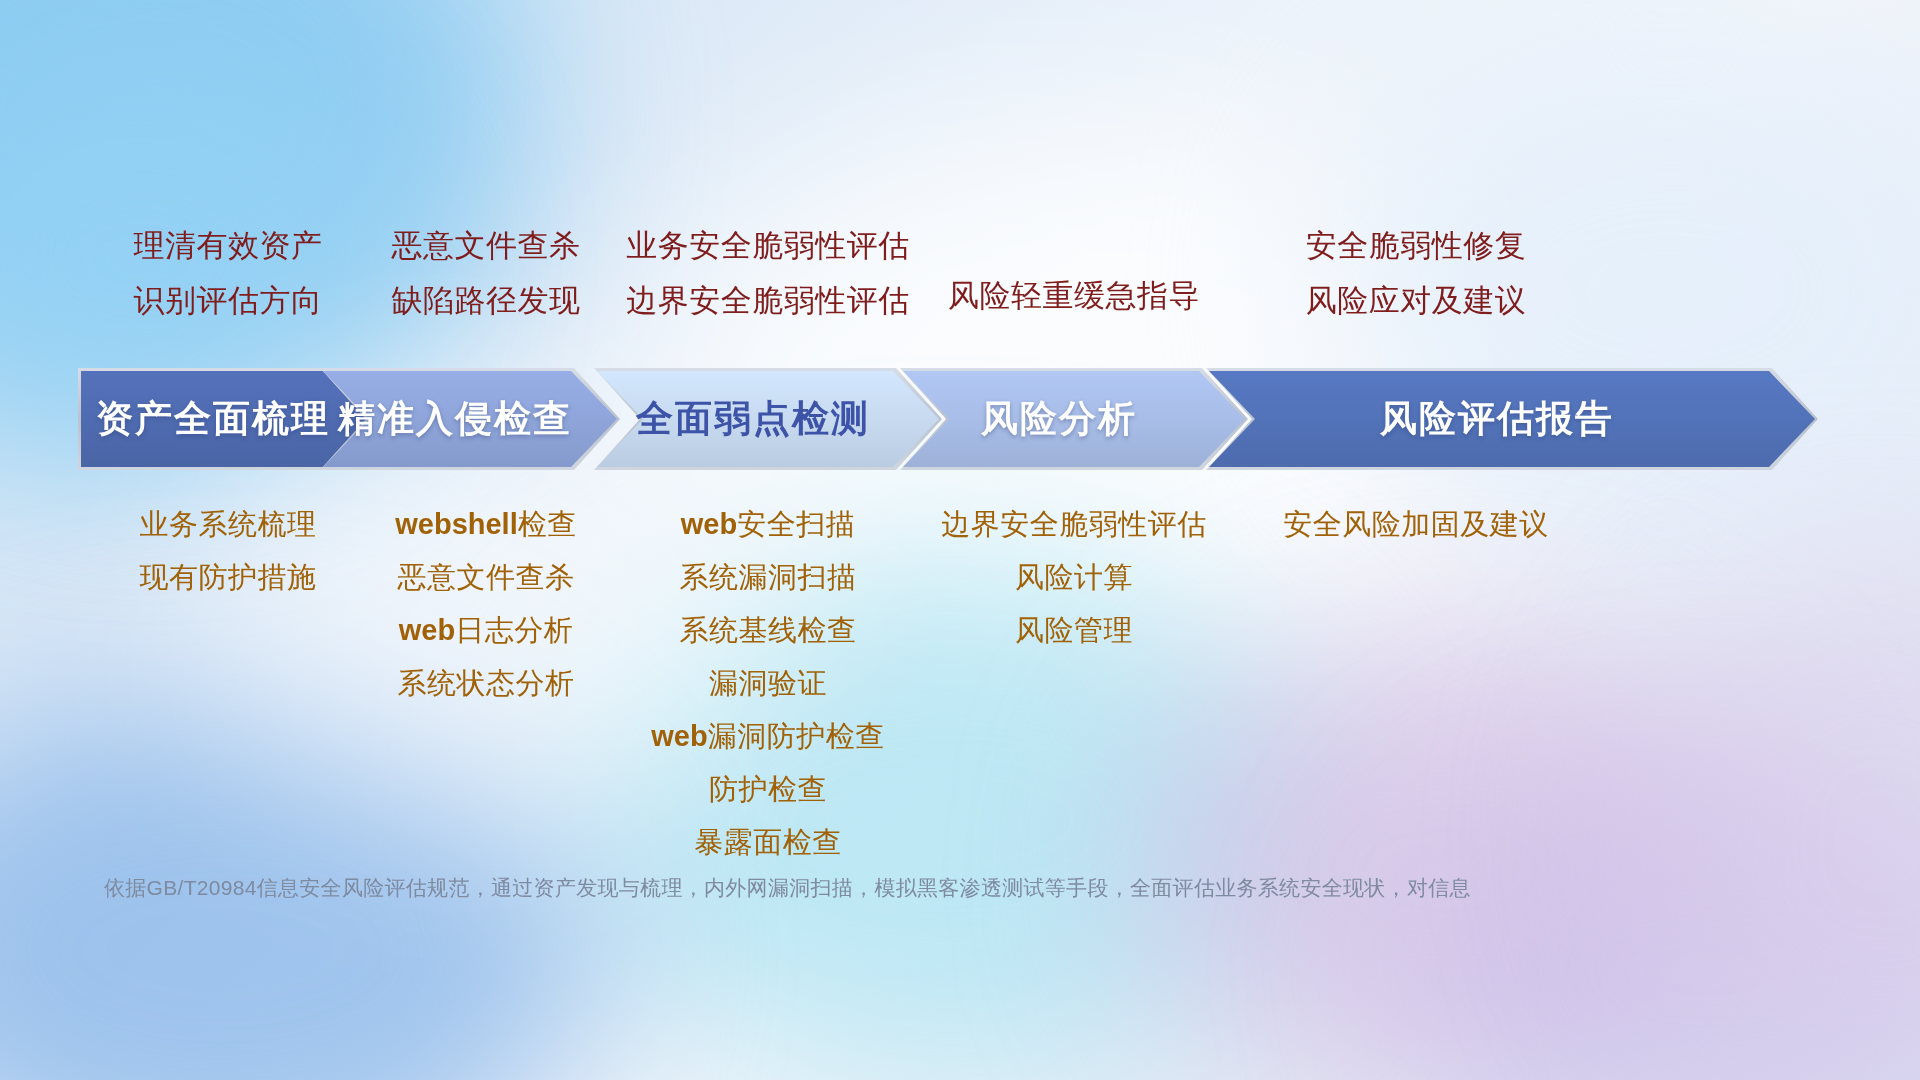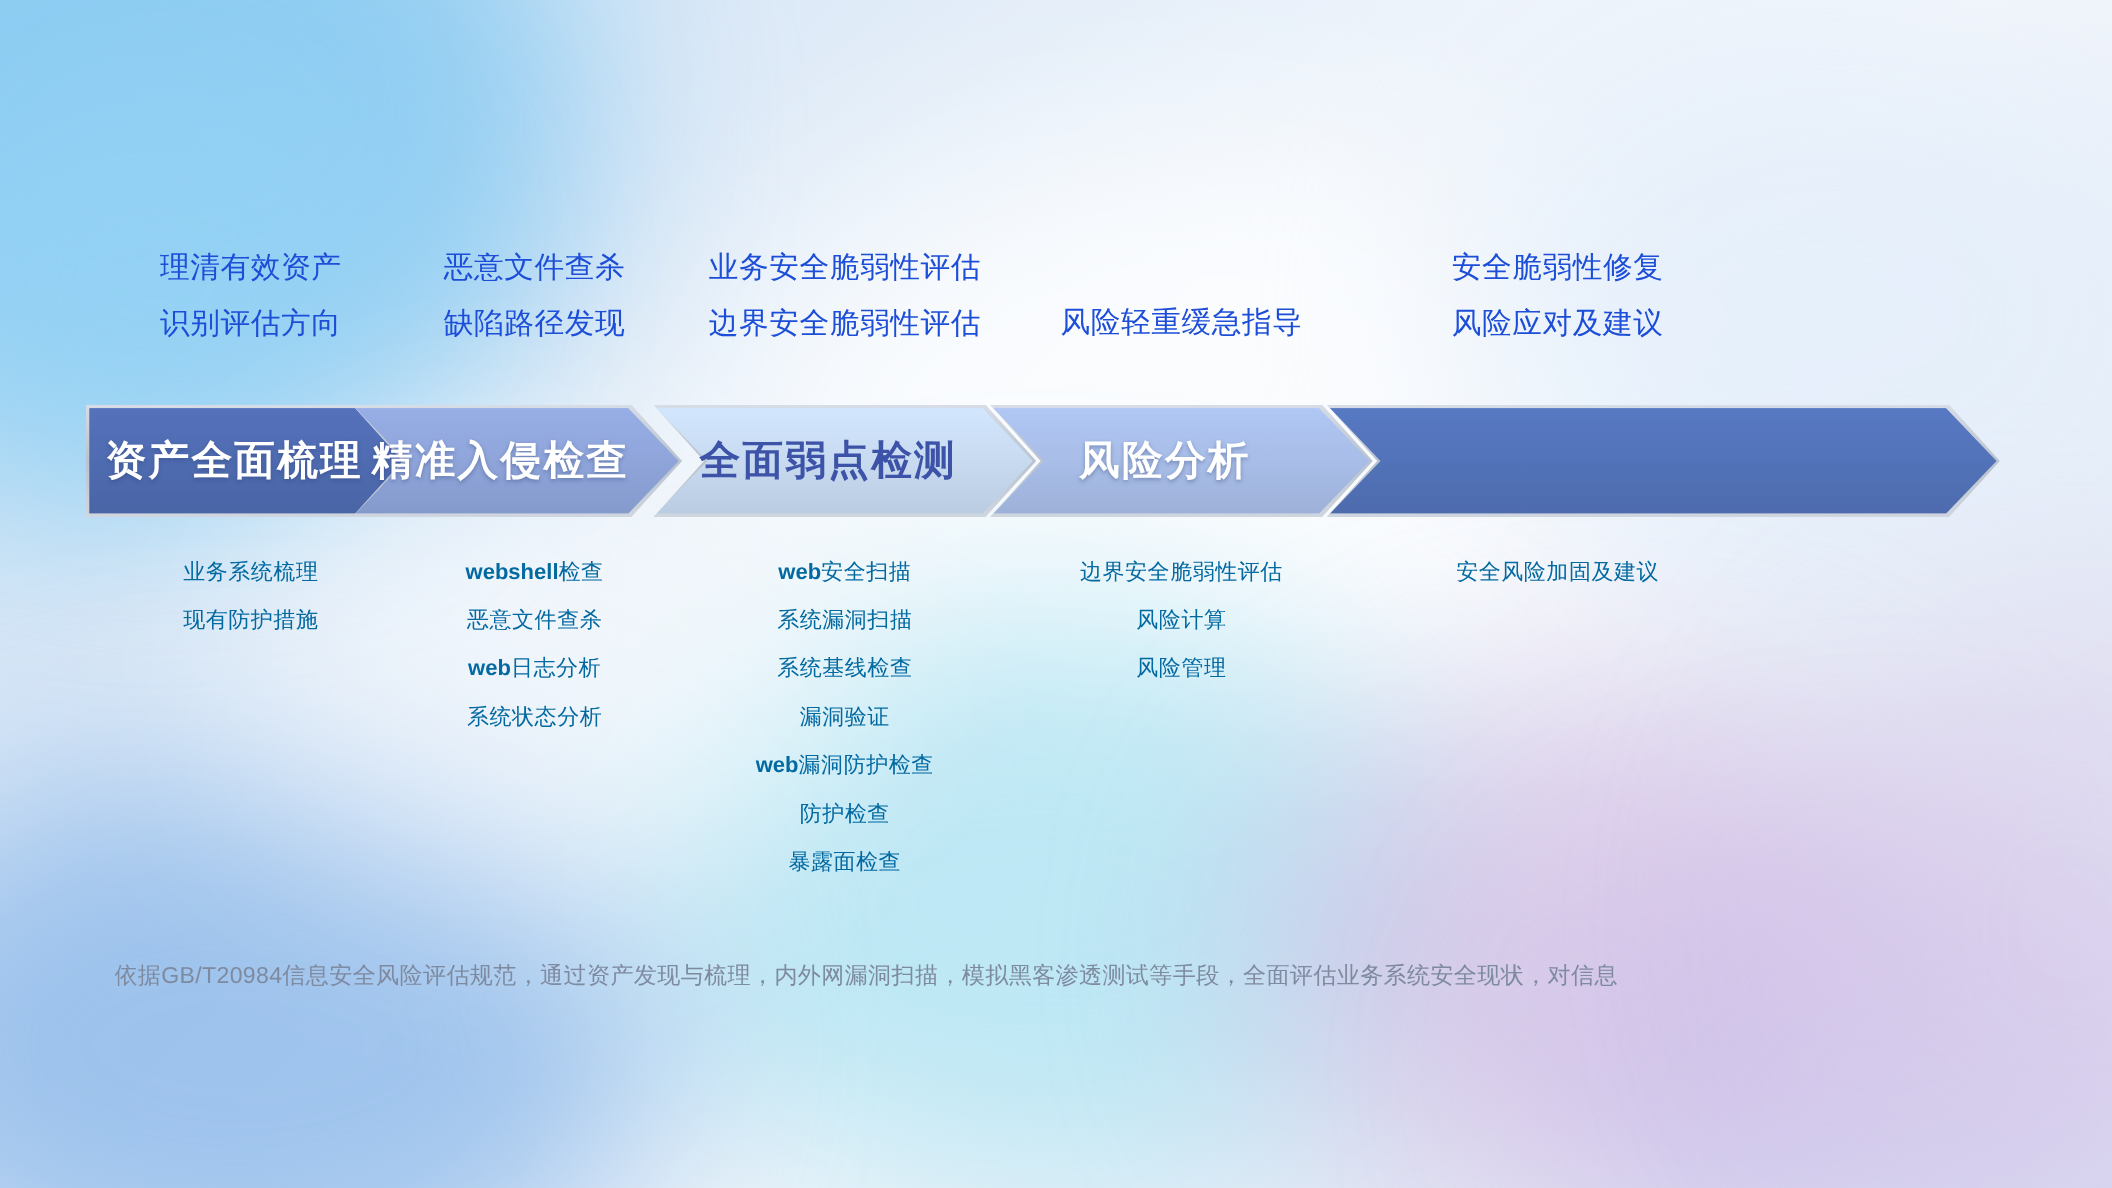--- a/index.html
+++ b/index.html
@@ -19,27 +19,27 @@
   
   #stage{position:absolute;inset:0;z-index:2;}
 
   
   .colrow{position:absolute;left:0;width:1920px;display:flex;}
   .col{display:flex;flex-direction:column;align-items:center;}
 
   .toplabels{top:230px;height:130px;align-items:flex-start;}
   .toplabels .col{justify-content:flex-start;}
   .tl-line{
-    font-size:27px;color:#1d4ed8;line-height:1;
+    font-size:31px;color:#7f1d1d;line-height:1;
     margin-bottom:24px;white-space:nowrap;letter-spacing:.5px;
   }
 
   .botlists{top:510px;}
   .bl-line{
-    font-size:20px;color:#0369a1;line-height:1;
+    font-size:29px;color:#a16207;line-height:1;
     margin-bottom:24px;white-space:nowrap;letter-spacing:.5px;
   }
   .bl-line .en{font-weight:bold;letter-spacing:0;}
 
   
   #chevrons{position:absolute;left:0;top:368px;width:1920px;height:102px;}
   .chev{
     position:absolute;top:0;height:102px;
     display:flex;align-items:center;
     box-sizing:border-box;
@@ -136,20 +136,21 @@
         <div class="lbl" style="color: rgb(61, 83, 168);">全面弱点检测</div>
       </div>
       <div class="chev notch" style="left: 900px; width: 348px;">
         <div class="edge"></div>
         <div class="inner" style="inset: 3px; background: linear-gradient(rgb(177, 199, 244) 0%, rgb(167, 188, 230) 55%, rgb(157, 177, 216) 100%);"></div>
         <div class="lbl shadow" style="color: rgb(255, 255, 255);">风险分析</div>
       </div>
       <div class="chev notch" style="left: 1206px; width: 612px;">
         <div class="edge"></div>
         <div class="inner" style="inset: 3px; background: linear-gradient(rgb(87, 121, 195) 0%, rgb(82, 114, 184) 55%, rgb(77, 107, 173) 100%);"></div>
+        <div class="lbl shadow" style="color: rgb(255, 255, 255);">风险评估报告</div>
       </div>
     </div>
 
   <div class="colrow botlists">
       <div class="col" style="position: absolute; left: -32px; width: 520px; top: 0px;">
         <div class="bl-line"><span>业务系统梳理</span></div>
         <div class="bl-line"><span>现有防护措施</span></div>
       </div>
       <div class="col" style="position: absolute; left: 226px; width: 520px; top: 0px;">
         <div class="bl-line"><span class="en">webshell</span><span>检查</span></div>

